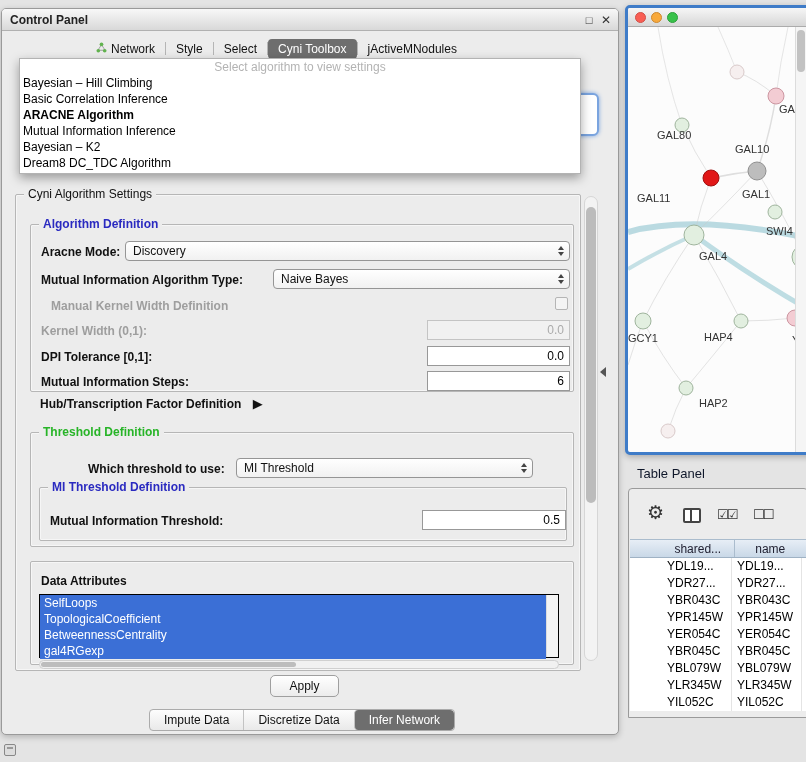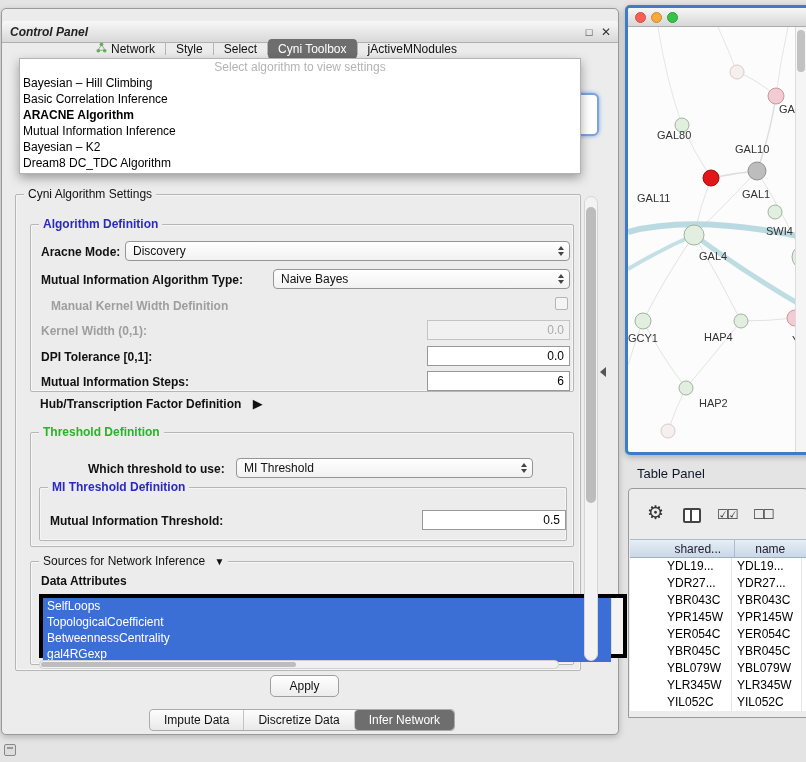--- a/index.html
+++ b/index.html
@@ -2,21 +2,21 @@
 <html><head>
 <meta charset="utf-8">
 <style>
 *{box-sizing:border-box;margin:0;padding:0;}
 body{width:806px;height:762px;position:relative;overflow:hidden;background:#e4e4e4;
      font-family:"Liberation Sans","DejaVu Sans",sans-serif;font-size:12px;color:#111;}
 .abs{position:absolute;}
 
 
 #control-panel{left:1px;top:8px;width:618px;height:727px;background:#ececec;border:1px solid #9a9a9a;border-radius:5px;box-shadow:0 2px 6px rgba(0,0,0,.22);}
-#cp-titlebar{left:0;top:12px;width:100%;height:22px;background:linear-gradient(#f8f8f8,#d8d8d8);border-bottom:1px solid #b0b0b0;border-radius:4px 4px 0 0;font-style:italic;}
+#cp-titlebar{left:0;top:0;width:100%;height:22px;background:linear-gradient(#f8f8f8,#d8d8d8);border-bottom:1px solid #b0b0b0;border-radius:4px 4px 0 0;}
 #cp-title{left:8px;top:4px;font-weight:bold;color:#222;}
 .cp-winbtn{top:4px;width:14px;height:14px;font-size:12px;line-height:14px;text-align:center;color:#333;}
 #cp-min{left:580px;font-size:11px;}
 #cp-close{left:597px;font-weight:bold;}
 
 
 #top-tabs{left:84px;top:29px;height:21px;display:flex;align-items:center;}
 .top-tab{padding:3px 10px;color:#111;display:flex;align-items:center;gap:4px;white-space:nowrap;}
 .top-tab.selected{background:#6e6e6e;color:#fff;border-radius:4px;}
 .tab-sep{width:1px;height:13px;background:#b5b5b5;}
@@ -49,21 +49,21 @@
 .combo .combo-text{flex:1;padding-left:7px;white-space:nowrap;overflow:hidden;}
 .combo .combo-arrows{width:16px;display:flex;flex-direction:column;align-items:center;justify-content:center;gap:2px;}
 .tri-up{width:0;height:0;border-left:3px solid transparent;border-right:3px solid transparent;border-bottom:4px solid #444;}
 .tri-down{width:0;height:0;border-left:3px solid transparent;border-right:3px solid transparent;border-top:4px solid #444;}
 
 .tinput{background:#fff;border:1px solid #989898;text-align:right;padding:0 5px;line-height:18px;color:#000;}
 .tinput.disabled{background:#f1f1f1;color:#ababab;border-color:#c4c4c4;}
 .checkbox{width:13px;height:13px;border:1px solid #b5b5b5;background:#f4f4f4;border-radius:2px;}
 
 
-#attr-list{left:8px;top:32px;width:588px;height:64px;background:#fff;border:4px solid #000000;}
+#attr-list{left:8px;top:32px;width:520px;height:64px;background:#fff;border:1px solid #000000;}
 .attr-item{height:16px;line-height:16px;padding-left:4px;background:#3b6fd6;color:#fff;white-space:nowrap;width:calc(100% - 12px);}
 #attr-vscroll{position:absolute;right:0;top:0;width:12px;height:100%;background:#f4f4f4;border-left:1px solid #ddd;}
 #attr-hscroll{left:8px;top:98px;width:520px;height:9px;background:#f1f1f1;border:1px solid #d0d0d0;border-radius:5px;}
 #attr-hthumb{left:1px;top:1px;width:255px;height:5px;background:#bdbdbd;border-radius:3px;}
 
 
 #settings-scroll{left:582px;top:187px;width:14px;height:465px;background:#f3f3f3;border:1px solid #d6d6d6;border-radius:7px;}
 #settings-thumb{left:1px;top:10px;width:10px;height:296px;background:#bcbcbc;border-radius:5px;}
 
 
@@ -214,24 +214,20 @@
       </div>
 
       <div id="mi-group" class="abs groupbox">
         <div class="group-title">MI Threshold Definition</div>
         <div class="abs flabel" style="left:10px;top:26px;">Mutual Information Threshold:</div>
         <div class="abs tinput" style="left:382px;top:22px;width:144px;height:20px;">0.5</div>
       </div>
     </div>
 
     <div id="src-group" class="abs groupbox">
-      <div class="group-title">
-        <span>Sources for Network Inference</span>
-        <span style="margin-left:6px;font-size:10px;">▼</span>
-      </div>
       <div class="abs flabel" style="left:10px;top:12px;">Data Attributes</div>
       <div id="attr-list" class="abs">
         <div class="attr-item">SelfLoops</div>
           <div class="attr-item">TopologicalCoefficient</div>
           <div class="attr-item">BetweennessCentrality</div>
           <div class="attr-item">gal4RGexp</div>
           <div id="attr-vscroll"></div>
       </div>
       <div id="attr-hscroll" class="abs">
         <div id="attr-hthumb" class="abs"></div>

